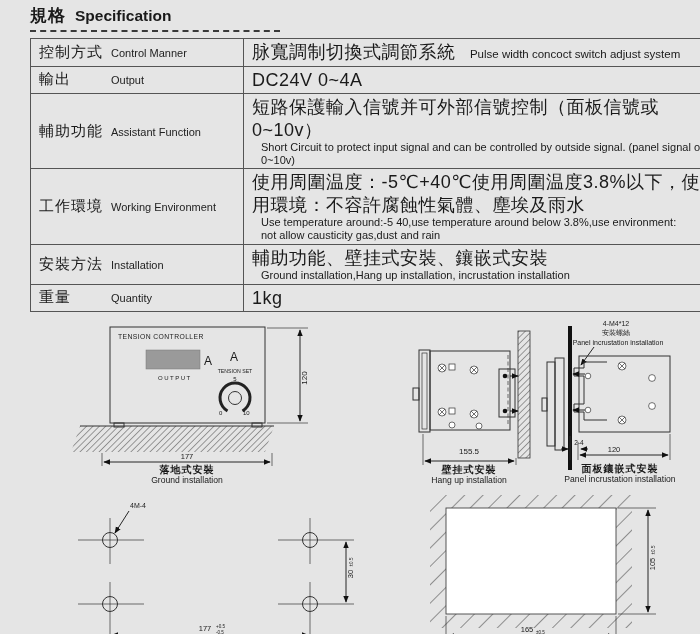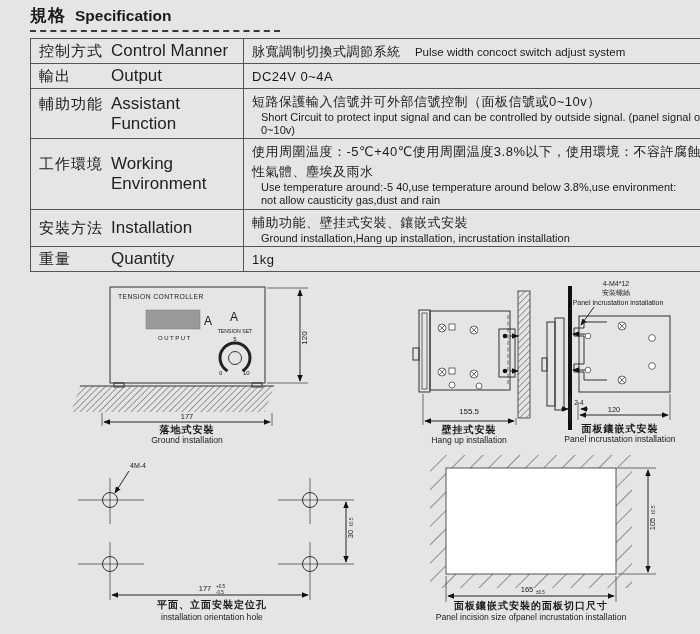--- a/index.html
+++ b/index.html
@@ -13,22 +13,22 @@
   .sec-title .en{font-weight:bold;font-size:15.5px;}
   #title1{width:250px;}
   #title2{width:676px;margin-top:6px;}
 
   
   table.spec{border-collapse:collapse;margin:6px 8px 0 8px;width:684px;table-layout:fixed;}
   table.spec td{border:1px solid #555;vertical-align:middle;padding:2px 8px;}
   td.lbl{width:196px;}
   .lblwrap{display:flex;align-items:baseline;}
   .lbl .zh{font-size:15px;width:72px;flex:none;letter-spacing:1px;}
-  .lbl .en{font-size:17px;color:#222;}
-  td.val .zh{font-size:13px;letter-spacing:0.5px;}
+  .lbl .en{font-size:11px;color:#222;}
+  td.val .zh{font-size:18px;letter-spacing:0.5px;}
   td.val .en-inline{font-size:11.5px;margin-left:10px;}
   td.val .en-line{font-size:11px;line-height:1.15;margin-left:9px;}
   td.val .vline{line-height:1.25;}
 
   
   .drawings{position:relative;width:700px;height:350px;}
   svg{display:block;}
   svg text{fill:#1a1a1a;}
   .t-tiny{font-size:6px;}
   .t-panel{font-size:6.8px;letter-spacing:0.4px;}

